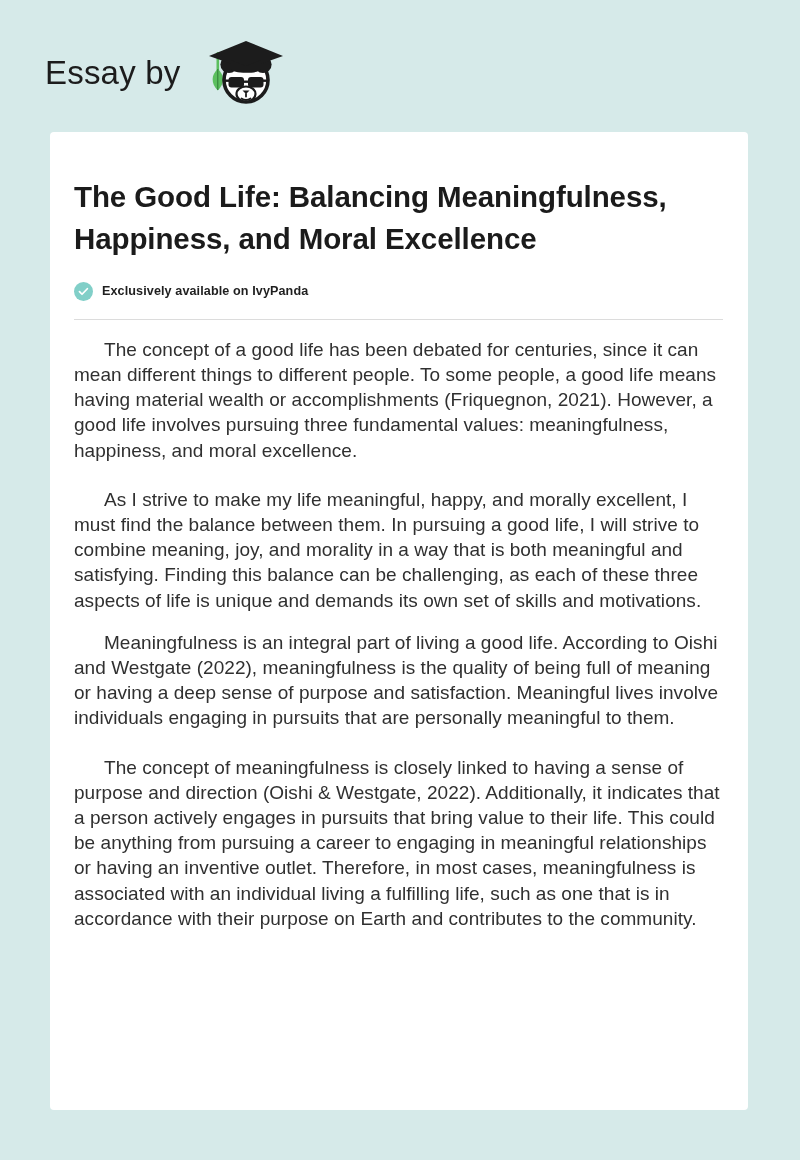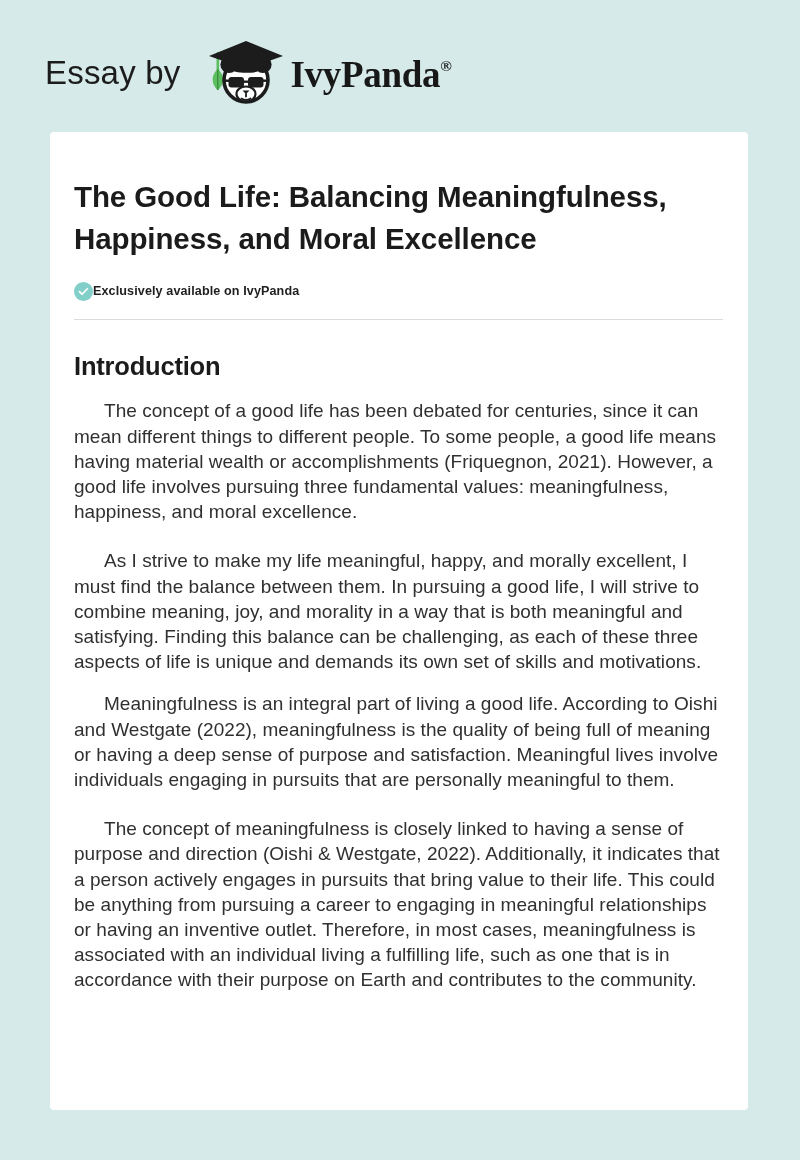--- a/index.html
+++ b/index.html
@@ -104,20 +104,21 @@
     display: inline-flex;
     align-items: center;
     justify-content: center;
     flex: 0 0 auto;
   }
   .check-badge svg { display: block; }
   .exclusive-text {
     font-size: 12.6px;
     font-weight: bold;
     color: #1f1f1f;
+    margin-left: 9px;
     letter-spacing: 0.1px;
     text-align: right;
   }
 
   .divider {
     height: 1px;
     background: #dcdcdc;
     margin: 18px 0 0 0;
     width: 649px;
   }
@@ -178,41 +179,39 @@
             <rect x="44.2" y="44.5" width="5.4" height="2.4"></rect>
             <rect x="25.5" y="43.5" width="4.5" height="2.4"></rect>
             <rect x="64" y="43.5" width="4.5" height="2.4"></rect>
           </g>
 
           <ellipse cx="47" cy="58" rx="9.5" ry="7.5" fill="#ffffff" stroke="#1c1c1c" stroke-width="2.2"></ellipse>
           <path d="M43.5 54.5 L50.5 54.5 L47 58 Z" fill="#1c1c1c"></path>
           <path d="M47 58 L47 60.5 M42.5 62.5 Q47 65.5 51.5 62.5" stroke="#1c1c1c" stroke-width="1.8" fill="none" stroke-linecap="round"></path>
         </svg>
       </span>
-      <span class="brand-name"><span>IvyPanda</span><sup>®</sup></span>
     </div>
   </header>
 
   <article class="doc-card">
 
     <h1 class="doc-title">The Good Life: Balancing Meaningfulness, Happiness, and Moral Excellence</h1>
 
     <div class="exclusive-row">
       <span class="check-badge">
         <svg width="11" height="11" viewBox="0 0 12 12" xmlns="http://www.w3.org/2000/svg" aria-hidden="true">
           <path d="M1.6 6.2 L4.4 9 L10.2 3" stroke="#ffffff" stroke-width="1.9" fill="none" stroke-linecap="round" stroke-linejoin="round"></path>
         </svg>
       </span>
       <span class="exclusive-text">Exclusively available on IvyPanda</span>
     </div>
 
     <div class="divider"></div>
 
     <section>
-      <h2 class="section-heading">Introduction</h2>
       <p class="body-par">The concept of a good life has been debated for centuries, since it can mean different things to different people. To some people, a good life means having material wealth or accomplishments (Friquegnon, 2021). However, a good life involves pursuing three fundamental values: meaningfulness, happiness, and moral excellence.</p>
       <p class="body-par">As I strive to make my life meaningful, happy, and morally excellent, I must find the balance between them. In pursuing a good life, I will strive to combine meaning, joy, and morality in a way that is both meaningful and satisfying. Finding this balance can be challenging, as each of these three aspects of life is unique and demands its own set of skills and motivations.</p>
     </section>
 
     <section>
       <p class="body-par">Meaningfulness is an integral part of living a good life. According to Oishi and Westgate (2022), meaningfulness is the quality of being full of meaning or having a deep sense of purpose and satisfaction. Meaningful lives involve individuals engaging in pursuits that are personally meaningful to them.</p>
       <p class="body-par">The concept of meaningfulness is closely linked to having a sense of purpose and direction (Oishi &amp; Westgate, 2022). Additionally, it indicates that a person actively engages in pursuits that bring value to their life. This could be anything from pursuing a career to engaging in meaningful relationships or having an inventive outlet. Therefore, in most cases, meaningfulness is associated with an individual living a fulfilling life, such as one that is in accordance with their purpose on Earth and contributes to the community.</p>
     </section>
 
   </article>

